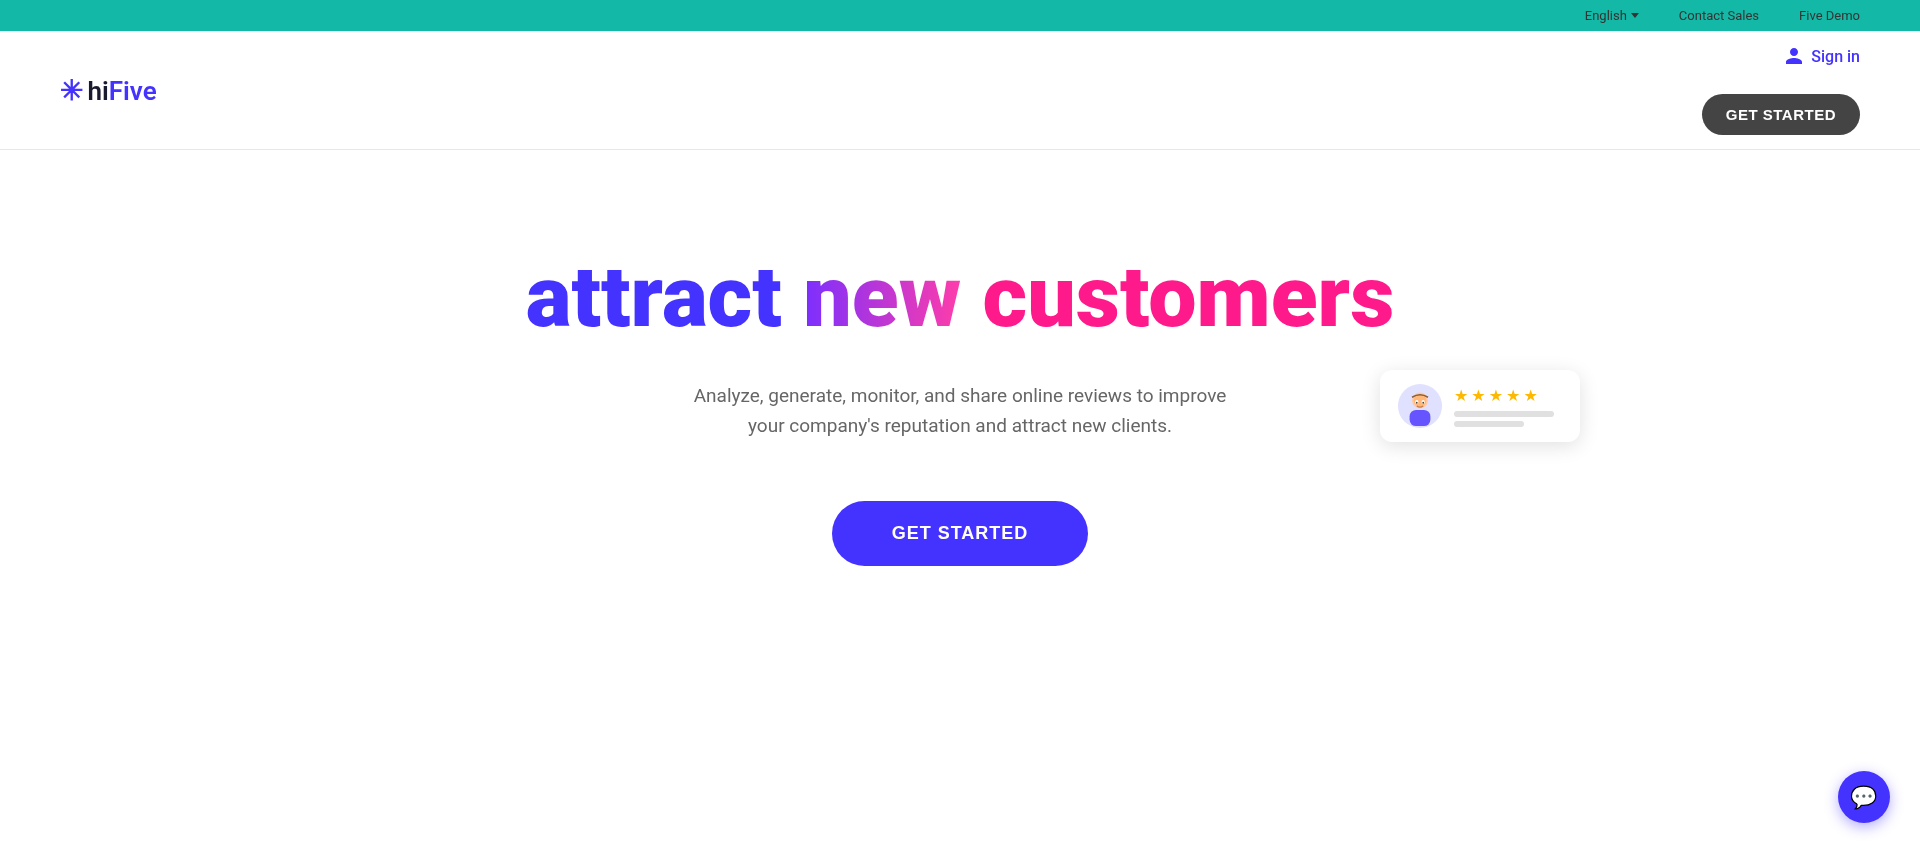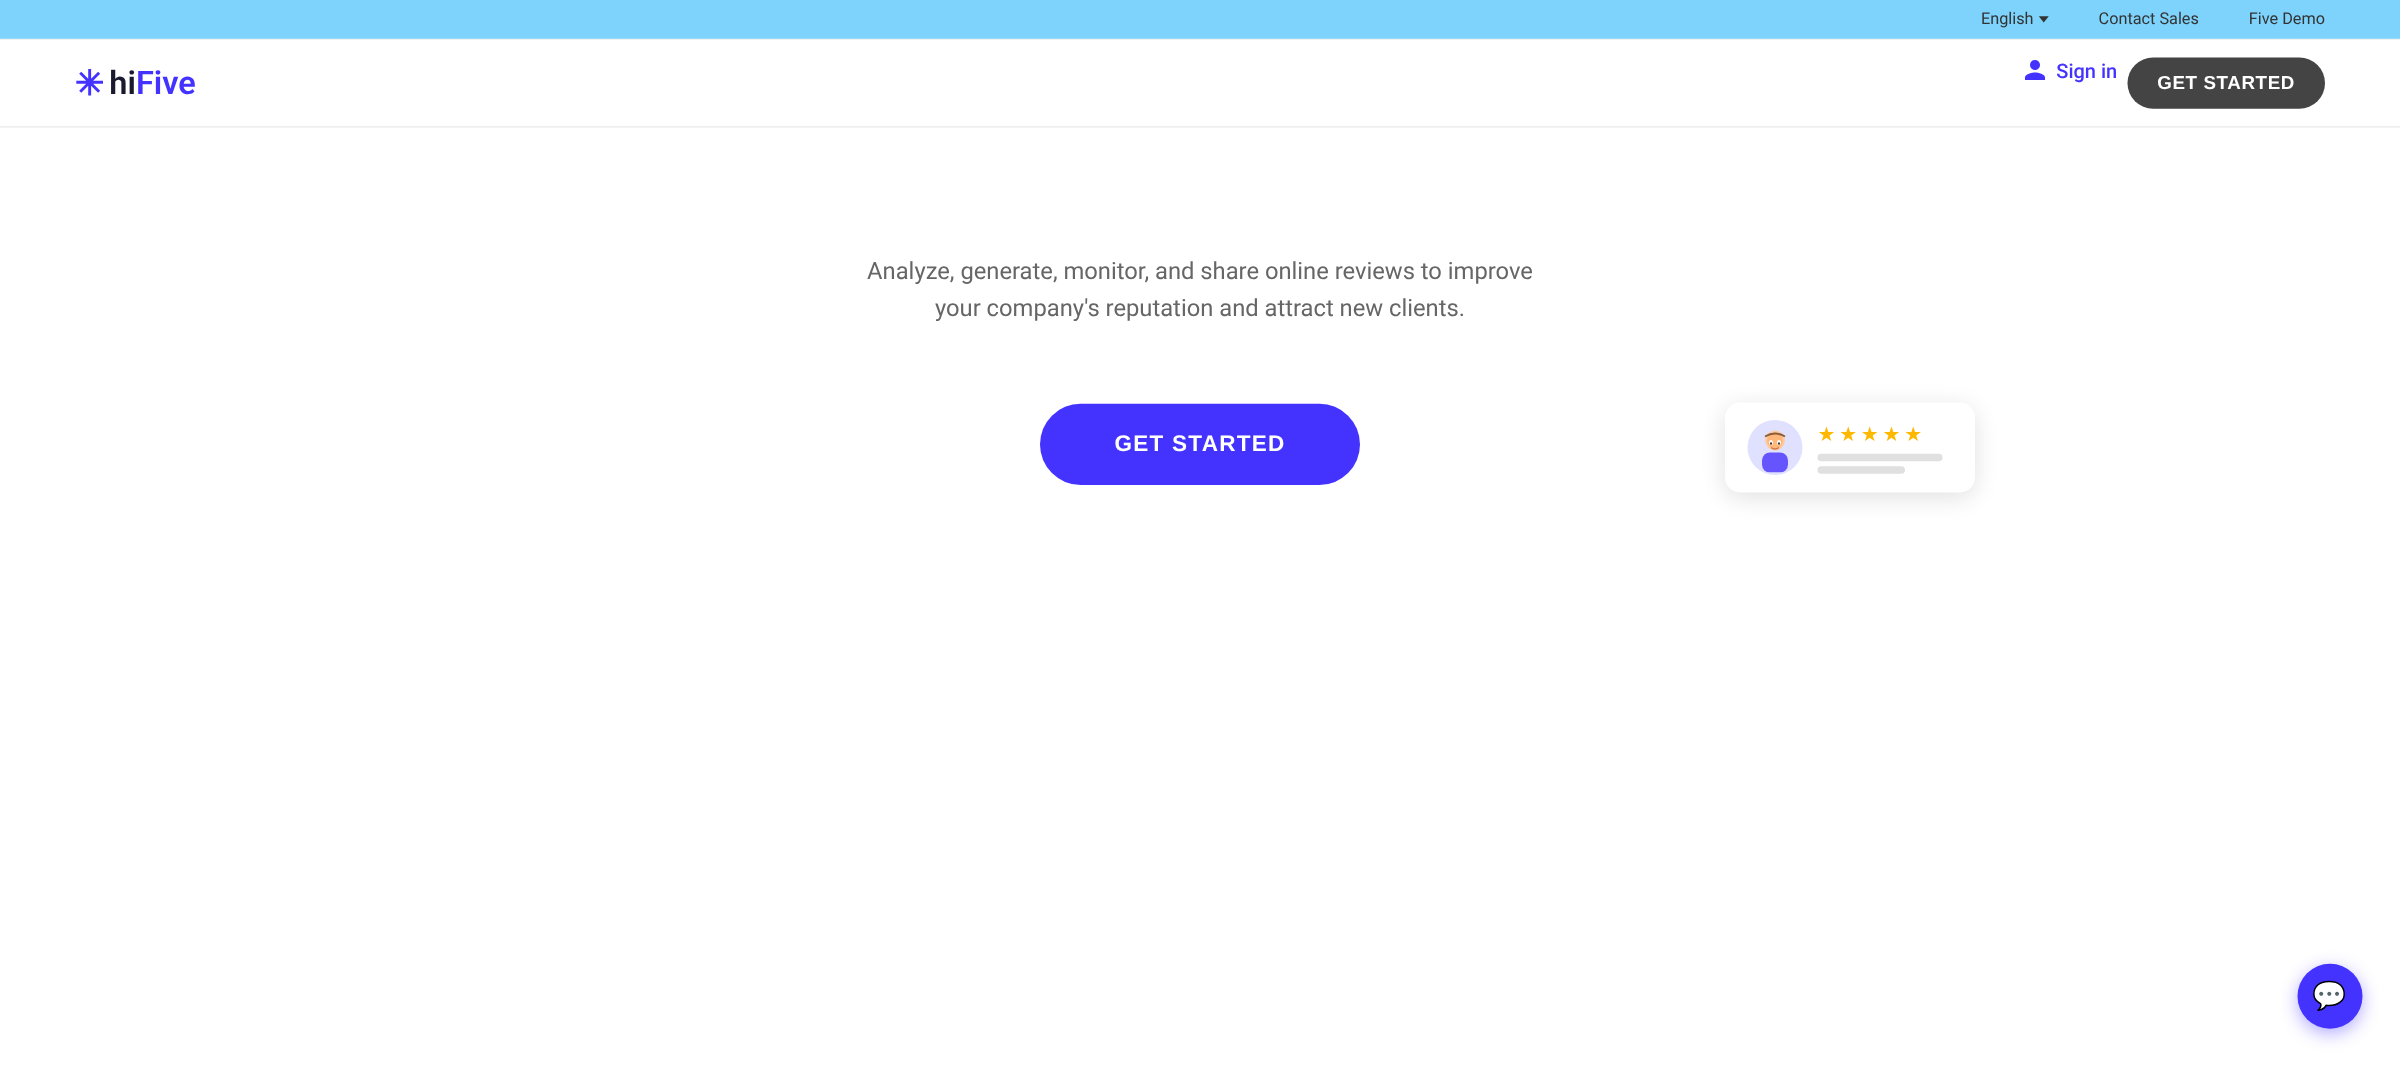--- a/index.html
+++ b/index.html
@@ -17,21 +17,21 @@
     }
 
     
     .top-bar {
       display: flex;
       justify-content: flex-end;
       align-items: center;
       padding: 8px 60px;
       gap: 40px;
       border-bottom: 1px solid #f0f0f0;
-      background: #7dd3fc;
+      background: #14b8a6;
     }
 
     .top-bar-item {
       font-size: 13px;
       color: #333;
       cursor: pointer;
       display: flex;
       align-items: center;
       gap: 4px;
     }
@@ -97,22 +97,23 @@
     .nav-link {
       font-size: 17px;
       color: #333;
       text-decoration: none;
       font-weight: 500;
       cursor: pointer;
     }
 
     .nav-actions {
       display: flex;
-      align-items: flex-start;
-      gap: 8px;
+      align-items: flex-end;
+      gap: 28px;
+      flex-direction: column;
     }
 
     .sign-in {
       display: flex;
       align-items: center;
       gap: 7px;
       font-size: 16px;
       color: #4433ff;
       cursor: pointer;
       font-weight: 500;
@@ -317,20 +318,27 @@
       <svg class="person-icon" viewBox="0 0 24 24">
         <path d="M12 12c2.7 0 4.8-2.1 4.8-4.8S14.7 2.4 12 2.4 7.2 4.5 7.2 7.2 9.3 12 12 12zm0 2.4c-3.2 0-9.6 1.6-9.6 4.8v2.4h19.2v-2.4c0-3.2-6.4-4.8-9.6-4.8z"></path>
       </svg>
       <span>Sign in</span>
     </div>
     <button class="btn-get-started-nav">GET STARTED</button>
   </div>
 </header>
 
 <section class="hero">
+  <h1 class="hero-title-line2">
+    <span class="attract">attract</span>
+    <span> </span>
+    <span class="new">new</span>
+    <span> </span>
+    <span class="customers">customers</span>
+  </h1>
   <p class="hero-subtitle">Analyze, generate, monitor, and share online reviews to improve your company's reputation and attract new clients.</p>
   <button class="btn-get-started-hero">GET STARTED</button>
 
   <div class="review-card">
     <div class="review-avatar">
       <svg class="avatar-svg" viewBox="0 0 50 50">
         <circle cx="25" cy="18" r="10" fill="#ffcba4"></circle>
         <rect x="12" y="30" width="26" height="20" rx="8" fill="#6655ff"></rect>
         <circle cx="25" cy="18" r="8" fill="#ffb87a"></circle>
         <ellipse cx="21" cy="20" rx="2" ry="2.5" fill="#fff"></ellipse>

